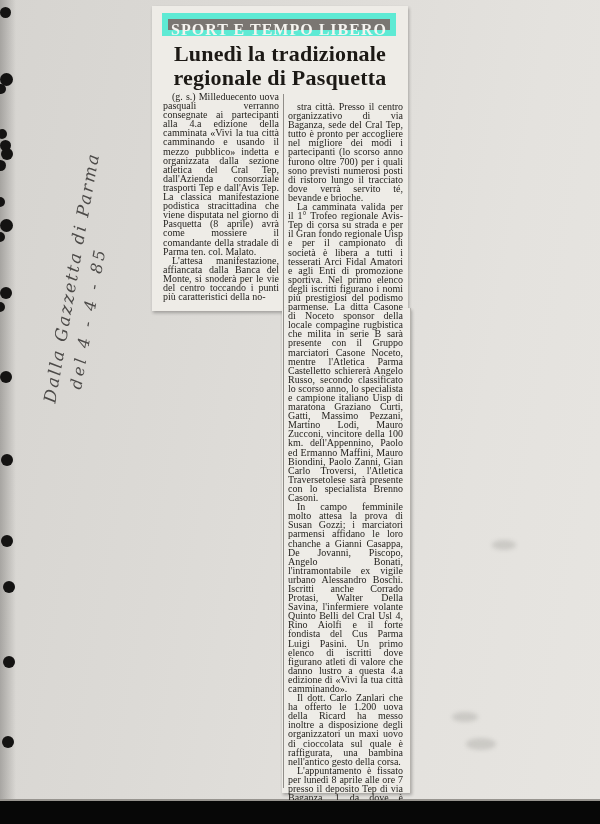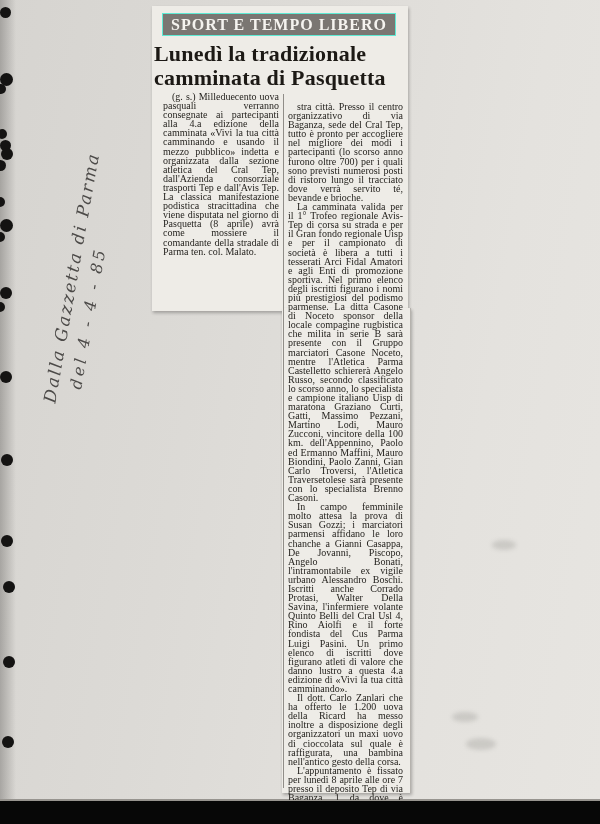--- a/index.html
+++ b/index.html
@@ -15,26 +15,26 @@
   .hole{position:absolute;background:#141312;border-radius:50%;}
   
   .smudge{position:absolute;background:rgba(90,88,84,.18);border-radius:50%;filter:blur(2px);}
   
   .clip{position:absolute;background:#eeece7;box-shadow:1px 2px 3px rgba(30,28,25,.30);}
   .clip-top{left:152px;top:6px;width:256px;height:305px;}
   .clip-strip{left:282px;top:308px;width:128px;height:485px;border-right:1px solid #b5b2ad;}
   .col-divider{position:absolute;left:283px;top:94px;width:1px;height:694px;background:#908d88;z-index:3;}
   
   .kicker{position:absolute;left:162px;top:13px;width:234px;height:23px;z-index:4;
-          background:#7a7672;border:1px solid #5eead4;box-sizing:border-box;
+          background:#7a7672;border:6px solid #5eead4;box-sizing:border-box;
           color:#f5f3ef;font-weight:bold;font-size:16px;letter-spacing:1px;
           text-align:center;line-height:21px;white-space:nowrap;}
   
   .headline{position:absolute;left:154px;top:42px;width:252px;z-index:4;
-            color:#1c1915;font-weight:bold;font-size:22px;line-height:24px;
+            color:#1c1915;font-weight:bold;font-size:22px;line-height:24px;text-align:center;
             letter-spacing:.2px;}
   
   .col{position:absolute;z-index:5;color:#262420;font-size:10px;line-height:9.1px;
        text-align:justify;overflow:hidden;}
   .col p{margin:0;text-indent:9px;}
   .col-left{left:163px;top:92px;width:116px;height:214px;}
   .col-right{left:288px;top:92px;width:115px;height:698px;margin-top:10px;}
   
   .handwriting{position:absolute;left:-57px;top:230px;width:300px;height:56px;z-index:6;
                transform:rotate(-80deg);color:#4c4a48;
@@ -81,25 +81,26 @@
   </div>
 
   <div class="clip clip-top"></div>
   <div class="clip clip-strip"></div>
   <div class="col-divider"></div>
 
   <div class="kicker">SPORT E TEMPO LIBERO</div>
 
   <div class="headline">
     <div>Lunedì la tradizionale</div>
-    <div>camminata di Pasquetta</div>
+    <div>regionale di Pasquetta</div>
   </div>
 
   <div class="col col-left">
       <p>(g. s.) Milleduecento uova pasquali verranno consegnate ai partecipanti alla 4.a edizione della camminata «Vivi la tua città camminando e usando il mezzo pubblico» indetta e organizzata dalla sezione atletica del Cral Tep, dall'Azienda consorziale trasporti Tep e dall'Avis Tep. La classica manifestazione podistica stracittadina che viene disputata nel giorno di Pasquetta (8 aprile) avrà come mossiere il comandante della stradale di Parma ten. col. Malato.</p>
+      <p>L'attesa manifestazione, affiancata dalla Banca del Monte, si snoderà per le vie del centro toccando i punti più caratteristici della no-</p>
     </div>
 
   <div class="col col-right">
       <p>stra città. Presso il centro organizzativo di via Baganza, sede del Cral Tep, tutto è pronto per accogliere nel migliore dei modi i partecipanti (lo scorso anno furono oltre 700) per i quali sono previsti numerosi posti di ristoro lungo il tracciato dove verrà servito té, bevande e brioche.</p>
       <p>La camminata valida per il 1° Trofeo regionale Avis-Tep di corsa su strada e per il Gran fondo regionale Uisp e per il campionato di società è libera a tutti i tesserati Arci Fidal Amatori e agli Enti di promozione sportiva. Nel primo elenco degli iscritti figurano i nomi più prestigiosi del podismo parmense. La ditta Casone di Noceto sponsor della locale compagine rugbistica che milita in serie B sarà presente con il Gruppo marciatori Casone Noceto, mentre l'Atletica Parma Castelletto schiererà Angelo Russo, secondo classificato lo scorso anno, lo specialista e campione italiano Uisp di maratona Graziano Curti, Gatti, Massimo Pezzani, Martino Lodi, Mauro Zucconi, vincitore della 100 km. dell'Appennino, Paolo ed Ermanno Maffini, Mauro Biondini, Paolo Zanni, Gian Carlo Troversi, l'Atletica Traversetolese sarà presente con lo specialista Brenno Casoni.</p>
       <p>In campo femminile molto attesa la prova di Susan Gozzi; i marciatori parmensi affidano le loro chanche a Gianni Casappa, De Jovanni, Piscopo, Angelo Bonati, l'intramontabile ex vigile urbano Alessandro Boschi. Iscritti anche Corrado Protasi, Walter Della Savina, l'infermiere volante Quinto Belli del Cral Usl 4, Rino Aiolfi e il forte fondista del Cus Parma Luigi Pasini. Un primo elenco di iscritti dove figurano atleti di valore che danno lustro a questa 4.a edizione di «Vivi la tua città camminando».</p>
       <p>Il dott. Carlo Zanlari che ha offerto le 1.200 uova della Ricard ha messo inoltre a disposizione degli organizzatori un maxi uovo di cioccolata sul quale è raffigurata, una bambina nell'antico gesto della corsa.</p>
       <p>L'appuntamento è fissato per lunedì 8 aprile alle ore 7 presso il deposito Tep di via Baganza, 1 da dove è prevista la partenza e l'arrivo di questa significativa e classica marcia podistica.</p>
     </div>
 

